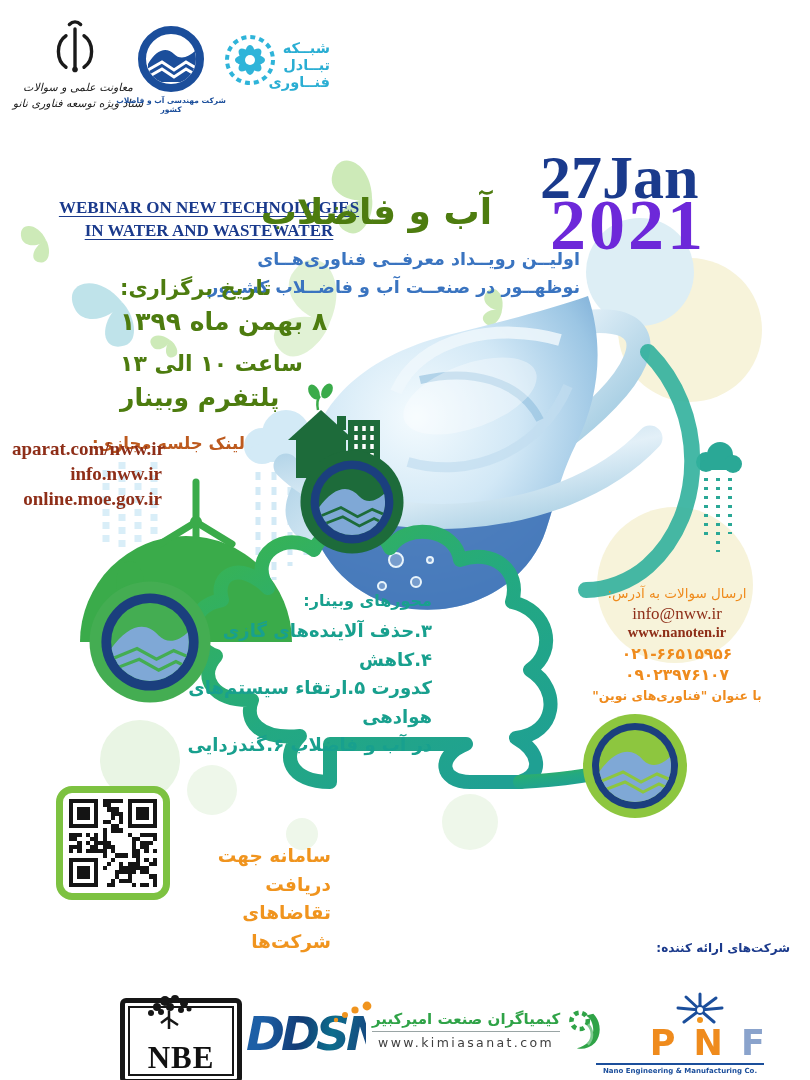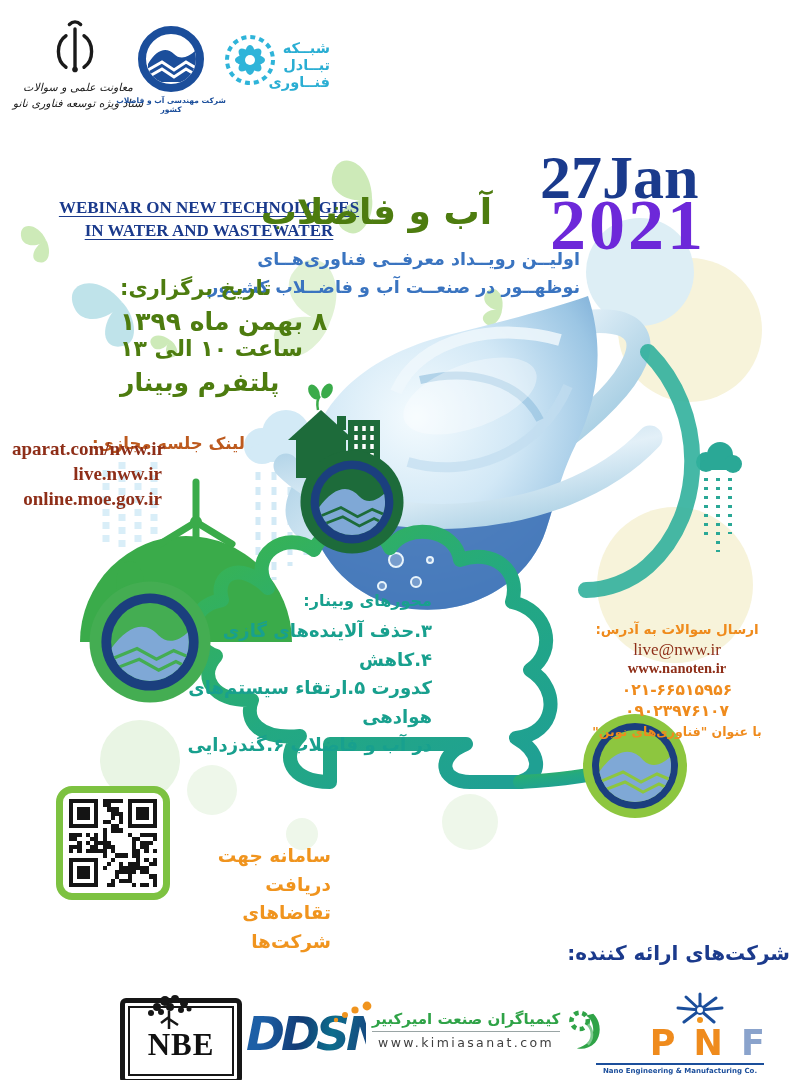--- a/index.html
+++ b/index.html
@@ -25,48 +25,48 @@
   .t-fa1{right:152px;top:142px;font-size:40px;font-weight:bold;color:#16357e;white-space:nowrap;z-index:6;}
   .t-fa2{right:318px;top:191px;font-size:36px;font-weight:bold;color:#4d7c0f;white-space:nowrap;z-index:6;}
   .t-en{left:56px;top:196px;width:306px;text-align:center;font-family:"Liberation Serif",serif;
         font-weight:bold;font-size:17px;color:#1a3a8c;line-height:1.38;}
   .t-en span{display:block;text-decoration:underline;text-underline-offset:3px;}
   .subtitle{right:230px;top:246px;width:360px;text-align:right;font-size:17.5px;font-weight:bold;
             color:#3a74c0;line-height:1.58;white-space:nowrap;}
   
   .event{right:388px;top:276px;width:302px;text-align:left;color:#4d7c0f;font-weight:bold;}
   .event .l1{font-size:21px;margin-bottom:7px;}
-  .event .l2{font-size:25px;margin-bottom:0;}
+  .event .l2{font-size:25px;margin-bottom:15px;}
   .event .l3{font-size:22px;margin-bottom:7px;}
   .event .l4{font-size:25px;}
   .link-label{right:565px;top:434px;font-size:16.5px;font-weight:bold;color:#bd5a1e;white-space:nowrap;}
   .links{left:12px;top:428px;width:150px;text-align:right;font-family:"Liberation Serif",serif;
          font-size:19px;font-weight:600;color:#8e2e18;line-height:25px;margin-top:8px;}
   
   .topics{right:378px;top:591px;width:272px;text-align:right;color:#18a08e;font-weight:bold;}
   .topics .head{font-size:16px;margin-bottom:7px;}
   .topics .tl{font-size:18px;line-height:28.5px;}
   
   .contact{left:558px;top:585px;width:238px;text-align:center;}
-  .contact .head{font-size:13.5px;font-weight:bold;color:#ef8b1d;margin-bottom:3px;margin-top:36px;}
+  .contact .head{font-size:13.5px;font-weight:normal;color:#ef8b1d;margin-bottom:3px;}
   .contact .email{font-family:"Liberation Serif",serif;font-size:17px;color:#8e2e18;}
   .contact .site{font-family:"Liberation Serif",serif;font-weight:bold;font-size:14.5px;color:#8e2e18;margin-bottom:3px;}
   .contact .phone{font-size:15.5px;font-weight:bold;color:#ef8b1d;letter-spacing:1px;line-height:1.35;}
   .contact .note{font-size:12.5px;font-weight:bold;color:#ef8b1d;margin-top:2px;}
   
   .qr-box{left:56px;top:786px;width:88px;height:88px;border:7px solid #7dc241;border-radius:16px;
           background:#fff;padding:6px;z-index:3;}
   .qr-box svg{width:100%;height:100%;}
   .qr-caption{left:163px;top:842px;width:168px;text-align:right;color:#f0941e;font-weight:bold;
               font-size:18.5px;line-height:1.55;}
   
-  .companies-heading{right:20px;top:941px;font-size:20px;font-weight:bold;color:#1b3a8c;white-space:nowrap;}
+  .companies-heading{right:20px;top:941px;font-size:12px;font-weight:bold;color:#1b3a8c;white-space:nowrap;}
   .nbe{left:120px;top:998px;width:112px;height:76px;border:5px solid #161616;border-radius:6px;background:#fff;}
   .nbe-inner{position:absolute;inset:3px;border:2px solid #161616;display:flex;align-items:flex-end;justify-content:center;}
-  .nbe-label{font-family:"Liberation Serif",serif;font-weight:900;font-size:31px;color:#111;line-height:1;margin-bottom:14px;letter-spacing:1px;}
+  .nbe-label{font-family:"Liberation Serif",serif;font-weight:900;font-size:31px;color:#111;line-height:1;margin-bottom:1px;letter-spacing:1px;}
   .nbe-tree{position:absolute;left:12px;top:-12px;width:64px;height:40px;}
   .ddsn{left:246px;top:1004px;width:120px;height:64px;}
   .ddsn-label{font-weight:bold;font-style:italic;font-size:47px;letter-spacing:-4px;line-height:60px;
               background:linear-gradient(100deg,#1d5fa6 15%,#123c75 45%,#0d6d8c 70%,#16457f 100%);
               -webkit-background-clip:text;background-clip:text;color:transparent;}
   .ddsn-dots{position:absolute;top:-4px;right:-8px;width:46px;height:26px;}
   .kimia{left:372px;top:1008px;width:200px;display:flex;align-items:center;gap:6px;z-index:3;}
   .kimia-text{flex:1;}
   .kimia-name{font-size:15px;font-weight:bold;color:#2fa347;text-align:right;white-space:nowrap;}
   .kimia-div{border:none;border-top:1.5px solid #9aa5a5;margin:3px 0;}
@@ -343,34 +343,34 @@
 
   <div class="txt event rtl">
     <div class="l1">تاریخ برگزاری:</div>
     <div class="l2">۸ بهمن ماه ۱۳۹۹</div>
     <div class="l3">ساعت ۱۰ الی ۱۳</div>
     <div class="l4">پلتفرم وبینار</div>
   </div>
   <div class="txt link-label rtl">لینک جلسه مجازی:</div>
   <div class="txt links">
     <div>aparat.com/nww.ir</div>
-    <div>live.nww.ir</div>
+    <div>info.nww.ir</div>
     <div>online.moe.gov.ir</div>
   </div>
 
   <div class="txt topics rtl">
     <div class="head">محورهای وبینار:</div>
     <div class="tl">۳.حذف آلاینده‌های گازی ۴.کاهش</div>
     <div class="tl">کدورت ۵.ارتقاء سیستم‌های هوادهی</div>
     <div class="tl">در آب و فاضلاب ۶.گندزدایی</div>
   </div>
 
   <div class="txt contact rtl">
     <div class="head">ارسال سوالات به آدرس:</div>
-    <div class="email">live@nww.ir</div>
+    <div class="email">info@nww.ir</div>
     <div class="site">www.nanoten.ir</div>
     <div class="phone">۰۲۱-۶۶۵۱۵۹۵۶</div>
     <div class="phone">۰۹۰۲۳۹۷۶۱۰۷</div>
     <div class="note">با عنوان "فناوری‌های نوین"</div>
   </div>
 
   <div class="txt qr-box">
     <svg viewBox="0 0 21 21" shape-rendering="crispEdges">
         <g fill="#141414">
           <rect x="8" y="0" width="1" height="1"></rect>

